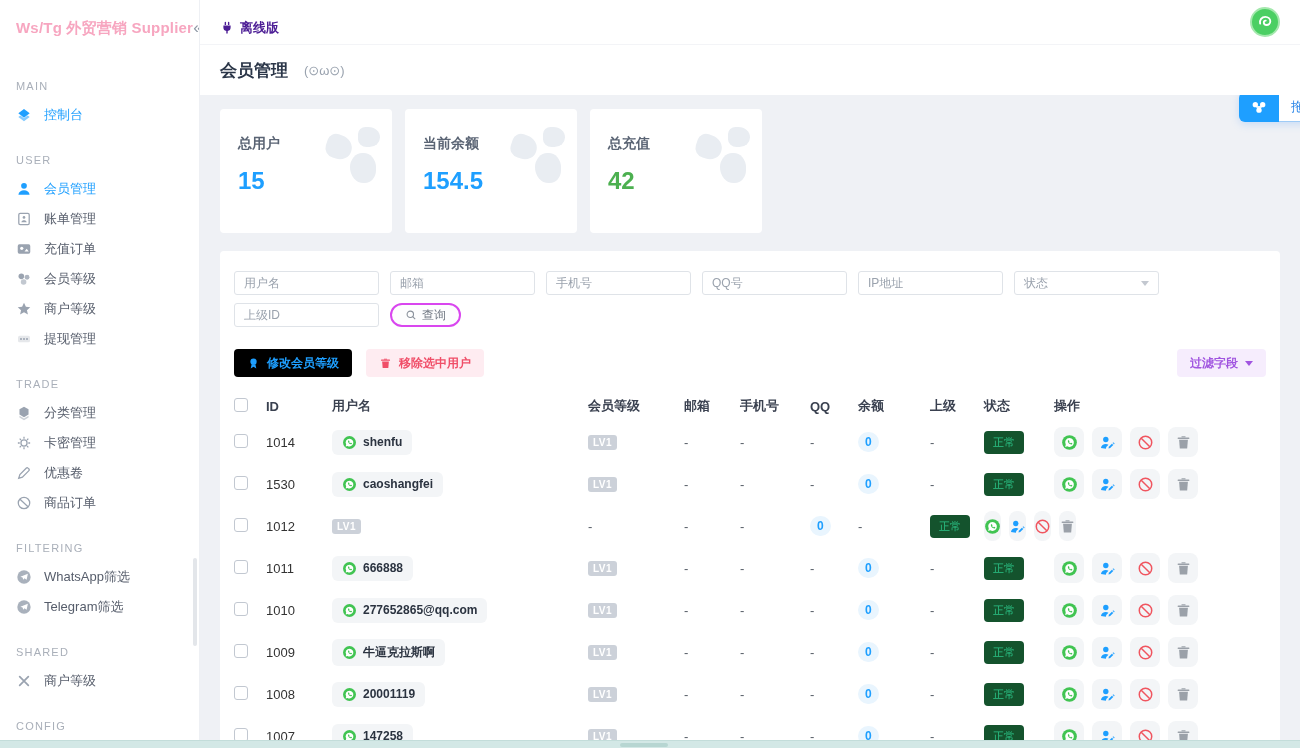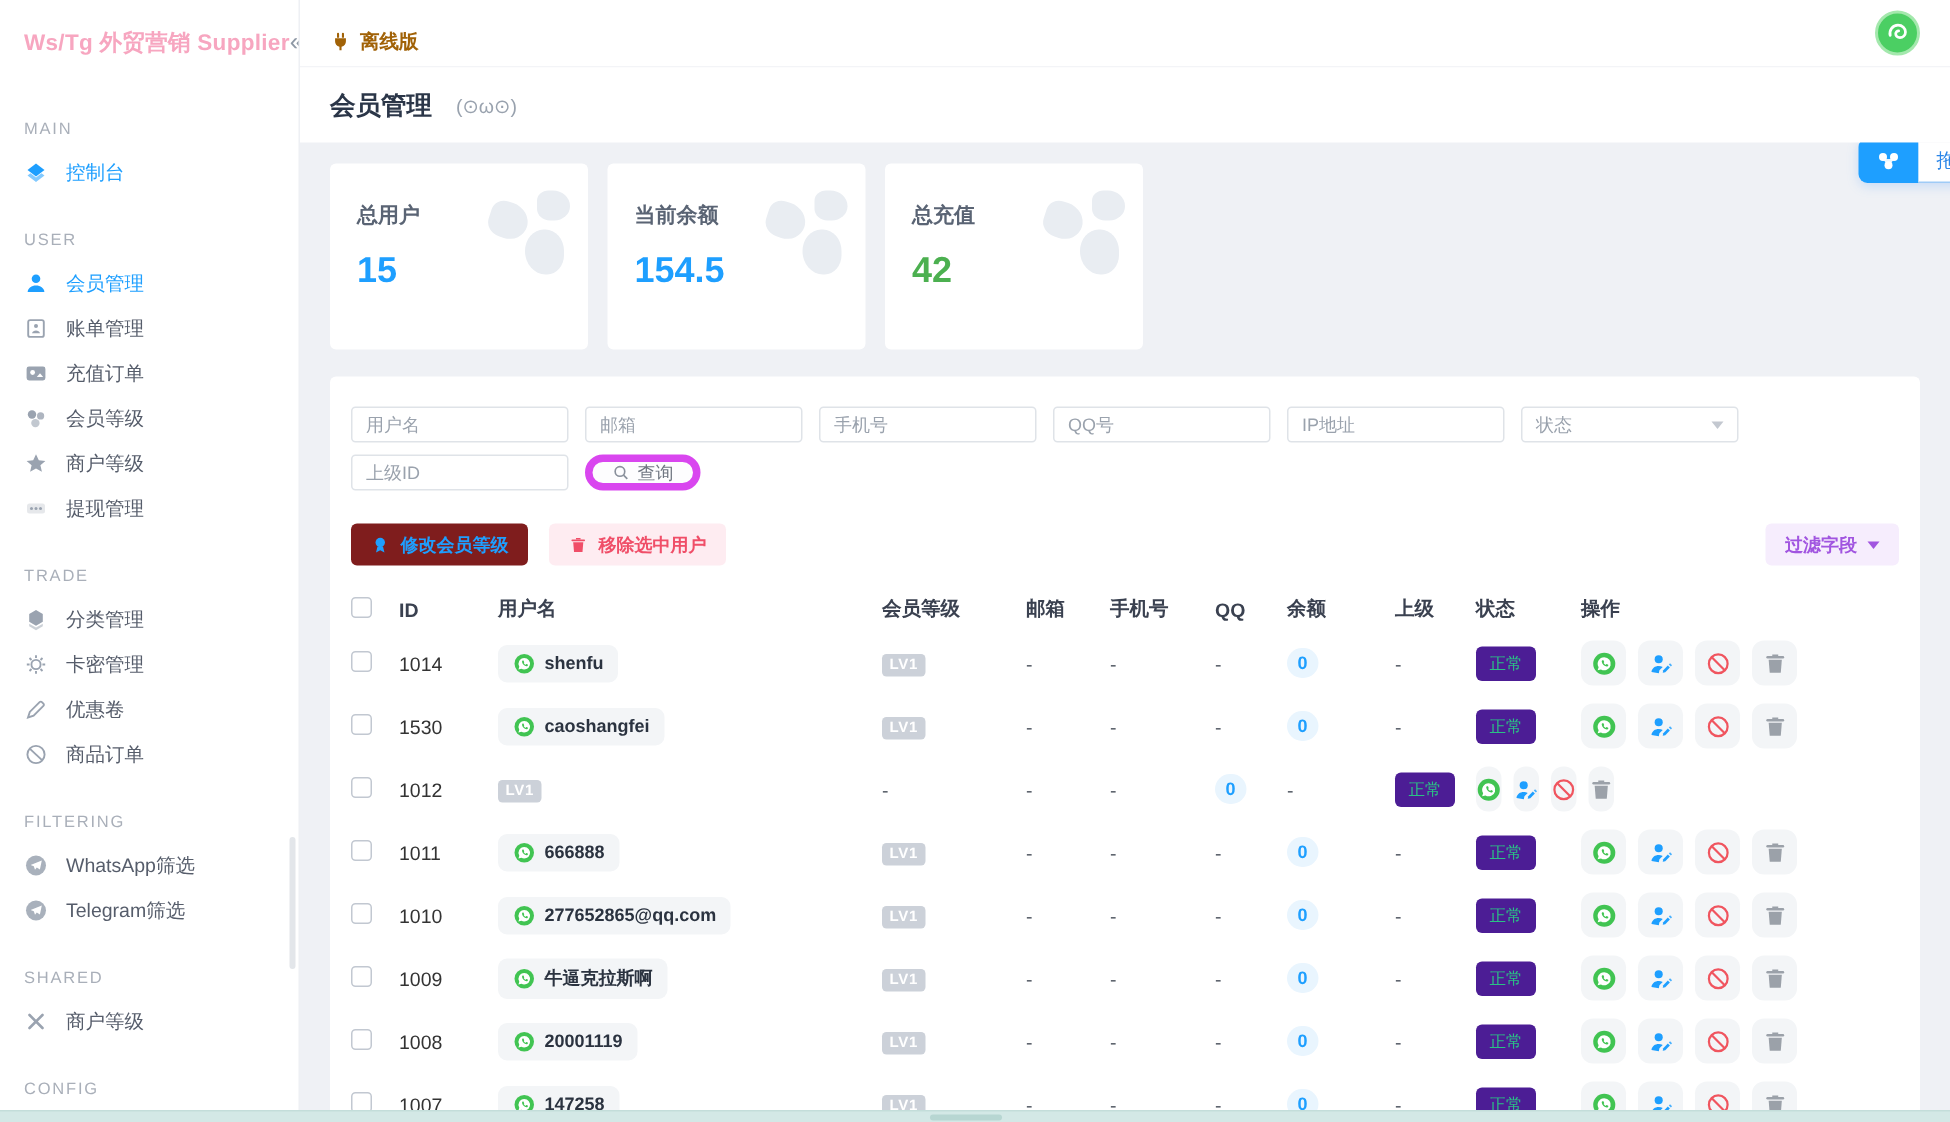--- a/index.html
+++ b/index.html
@@ -20,21 +20,21 @@
   .nav-section-label { padding:24px 16px 8px; font-size:11px; color:#a9afb9; letter-spacing:1.2px; }
   .nav-item { display:flex; align-items:center; height:30px; padding:0 16px; color:#565d6b; font-size:13px; cursor:pointer; }
   .nav-item .icon { width:16px; height:16px; color:#9aa3b0; flex-shrink:0; }
   .nav-item .lbl { margin-left:12px; white-space:nowrap; }
   .nav-item.active, .nav-item.active .icon { color:#1e9fff; }
   .side-scroll { position:absolute; right:2px; top:558px; width:4px; height:88px; background:#e3e6ea; border-radius:2px; }
 
   
   .main { flex:1; display:flex; flex-direction:column; min-width:0; position:relative; }
   .topbar { height:45px; background:#fff; display:flex; align-items:center; justify-content:space-between; padding:0 20px; border-bottom:1px solid #f3f4f7; }
-  .offline { display:flex; align-items:center; gap:6px; color:#a16207; font-weight:bold; font-size:13px; cursor:pointer;margin-top:12px; }
+  .offline { display:flex; align-items:center; gap:6px; color:#4c1d95; font-weight:bold; font-size:13px; cursor:pointer;margin-top:12px; }
   .offline .oicon { width:14px; height:14px; }
   .avatar { width:30px; height:30px; border-radius:50%; background:#4bcf63; border:2px solid #a4e8ad; cursor:pointer; }
   .av-swirl { display:block; width:100%; height:100%; }
 
   .titlebar { height:50px; background:#fff; display:flex; align-items:center; gap:16px; padding:0 20px; }
   .page-title { font-size:17px; font-weight:bold; color:#2b3648; }
   .kaomoji { color:#99a2ae; font-size:13px; }
 
   .content { flex:1; background:#eff1f5; padding:14px 20px 0; position:relative; overflow:hidden; }
 
@@ -56,46 +56,46 @@
 
   
   .panel { background:#fff; border-radius:4px; margin-top:18px; padding:20px 14px; height:640px; }
 
   .srow { display:flex; gap:11px; margin-bottom:8px; align-items:center; }
   .sinput { width:145px; height:24px; border:1px solid #dfe3e8; border-radius:3px; padding:0 9px; font-size:12px; color:#333; background:#fff; outline:none; }
   .sinput::placeholder { color:#9aa2ad; }
   .sselect { width:145px; height:24px; border:1px solid #dfe3e8; border-radius:3px; padding:0 9px; font-size:12px; background:#fff; display:flex; align-items:center; justify-content:space-between; cursor:pointer; }
   .sselect .ph { color:#9aa2ad; }
   .caret { width:0; height:0; border-left:4px solid transparent; border-right:4px solid transparent; border-top:5px solid #c3c8d0; }
-  .query-btn { height:24px; border-radius:12px; border:5px solid #d946ef; background:#fdfdfe; color:#6f7681; font-size:12px; display:inline-flex; align-items:center; gap:5px; padding:0 13px; }
+  .query-btn { height:24px; border-radius:12px; border:2px solid #d946ef; background:#fdfdfe; color:#6f7681; font-size:12px; display:inline-flex; align-items:center; gap:5px; padding:0 13px; }
   .qicon { width:12px; height:12px; color:#8a919c; }
 
   .actions-row { display:flex; align-items:center; margin-top:22px; }
   .btn-blue, .btn-red { height:28px; border-radius:4px; padding:0 13px; font-size:12px; font-weight:bold; display:inline-flex; align-items:center; gap:7px; }
-  .btn-blue { background:#7f1d1d; color:#1e9fff; }
+  .btn-blue { background:#000000; color:#1e9fff; }
   .btn-red { background:#feecf1; color:#f04e68; margin-left:14px; }
   .bicon { width:13px; height:13px; }
   .btn-filter { margin-left:auto; height:28px; border-radius:4px; padding:0 13px; background:#f6edfd; color:#a155e0; font-size:12px; font-weight:bold; display:inline-flex; align-items:center; gap:7px; }
   .fcaret { width:0; height:0; border-left:4px solid transparent; border-right:4px solid transparent; border-top:5px solid currentColor; }
 
   
   .table { margin-top:14px; }
   .trow { display:grid; grid-template-columns:32px 66px 256px 96px 56px 70px 48px 72px 54px 70px 212px; align-items:center; }
   .thead { height:30px; }
   .hcell { font-size:13px; font-weight:bold; color:#49515e; }
   .tbody-row { height:42px; }
   .cell { font-size:13px; color:#3a4150; }
   .cbx { width:14px; height:14px; border:1px solid #c2c8d1; border-radius:3px; background:#fff; display:inline-block; cursor:pointer; }
   .id-cell { color:#333; }
   .user-pill { display:inline-flex; align-items:center; gap:6px; background:#f3f5f7; border-radius:6px; padding:5px 10px; font-size:12px; font-weight:bold; color:#2b3340; cursor:pointer; max-width:250px; }
   .wa-mini { width:15px; height:15px; color:#41c452; flex-shrink:0; }
   .lv-badge { display:inline-block; background:#ccd1d9; color:#fff; font-size:10px; font-weight:bold; padding:2px 5px; border-radius:3px; letter-spacing:.5px; }
   .dash { color:#555c66; }
   .bal-badge { display:inline-block; min-width:15px; text-align:center; background:#e9f5fe; color:#1e9fff; font-size:12px; font-weight:bold; padding:3px 7px; border-radius:10px; }
-  .status-badge { display:inline-block; background:#4c1d95; color:#2bc185; font-size:11px; padding:4px 9px; border-radius:4px; }
+  .status-badge { display:inline-block; background:#14532d; color:#2bc185; font-size:11px; padding:4px 9px; border-radius:4px; }
   .ops { display:flex; gap:8px; }
   .op-btn { width:30px; height:30px; border-radius:8px; background:#f3f5f7; display:flex; align-items:center; justify-content:center; cursor:pointer; }
   .op-btn .oi { width:17px; height:17px; }
   .op-wa { color:#41c452; }
   .op-edit { color:#1e9fff; }
   .op-ban { color:#f0555f; }
   .op-trash { color:#9ba1a9; }
 
   
   .bottom-strip { position:fixed; left:0; bottom:0; width:1300px; height:8px; background:#d3e8e6; border-top:1px solid #c3ddda; z-index:50; }

